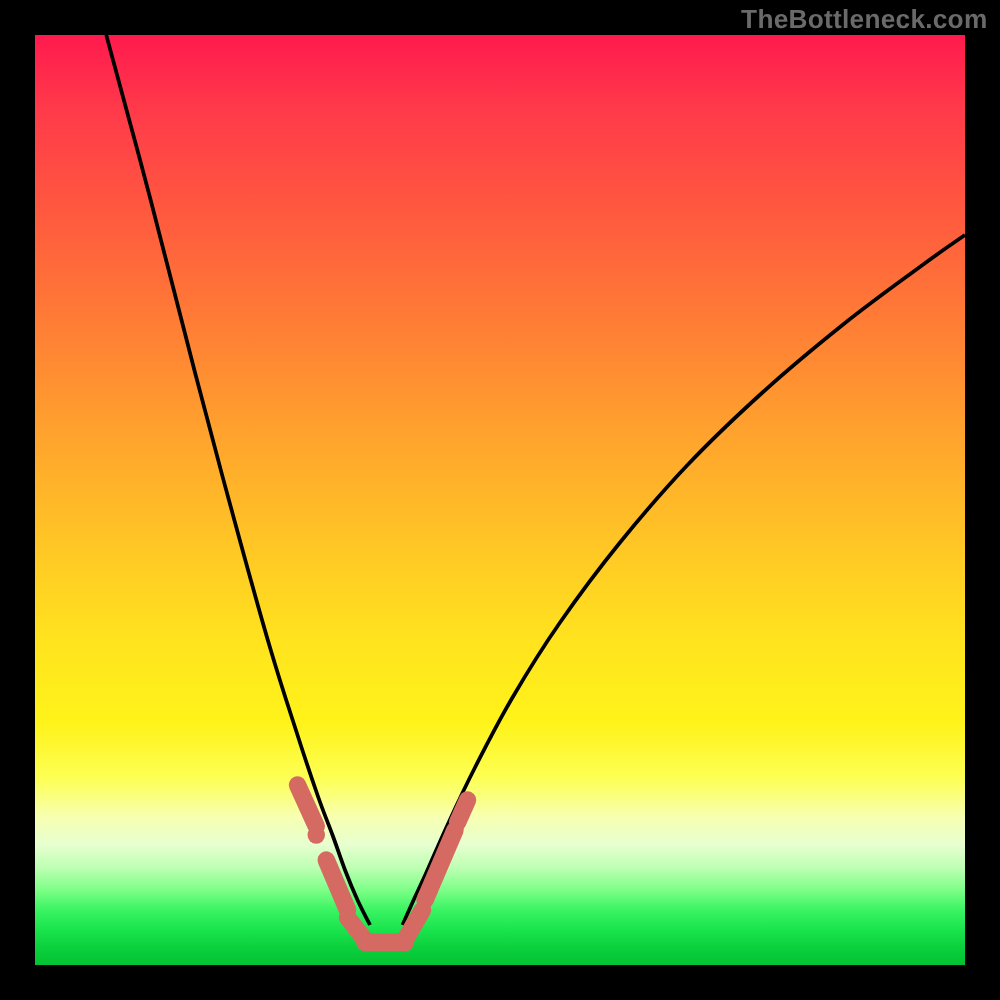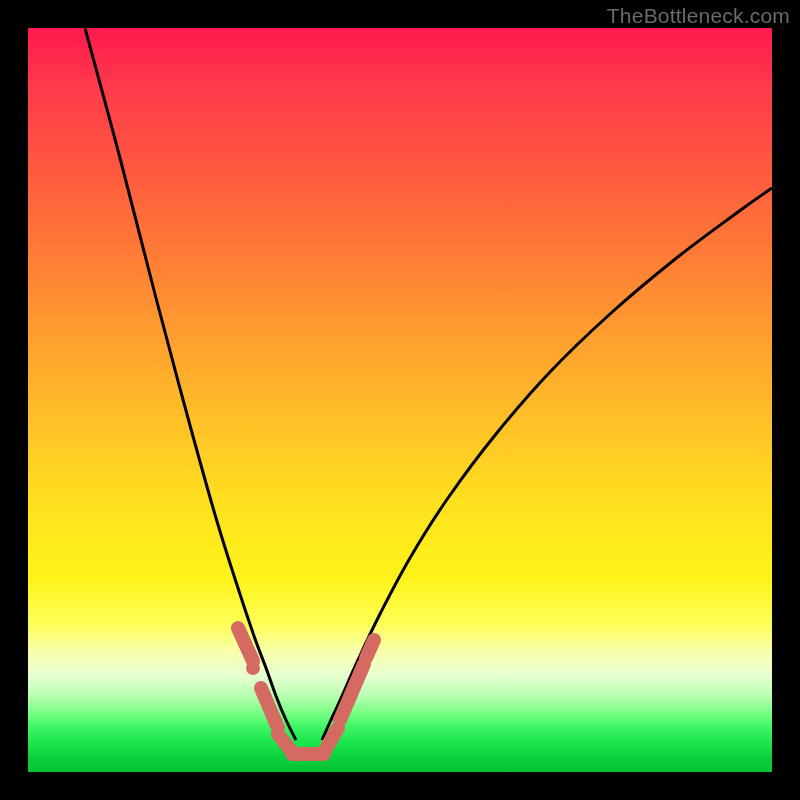--- a/index.html
+++ b/index.html
@@ -46,21 +46,21 @@
       #0bd13d 98%,
       #04c233 100%
     );
   }
   .watermark {
     position: absolute;
     top: 4px;
     right: 10px;
     color: #6a6a6a;
     font-size: 21px;
-    font-weight: 400;
+    font-weight: 700;
     letter-spacing: 0.2px;
     user-select: none;
   }
   svg.curves {
     position: absolute;
     left: 0;
     top: 0;
     width: 744px;
     height: 744px;
   }

